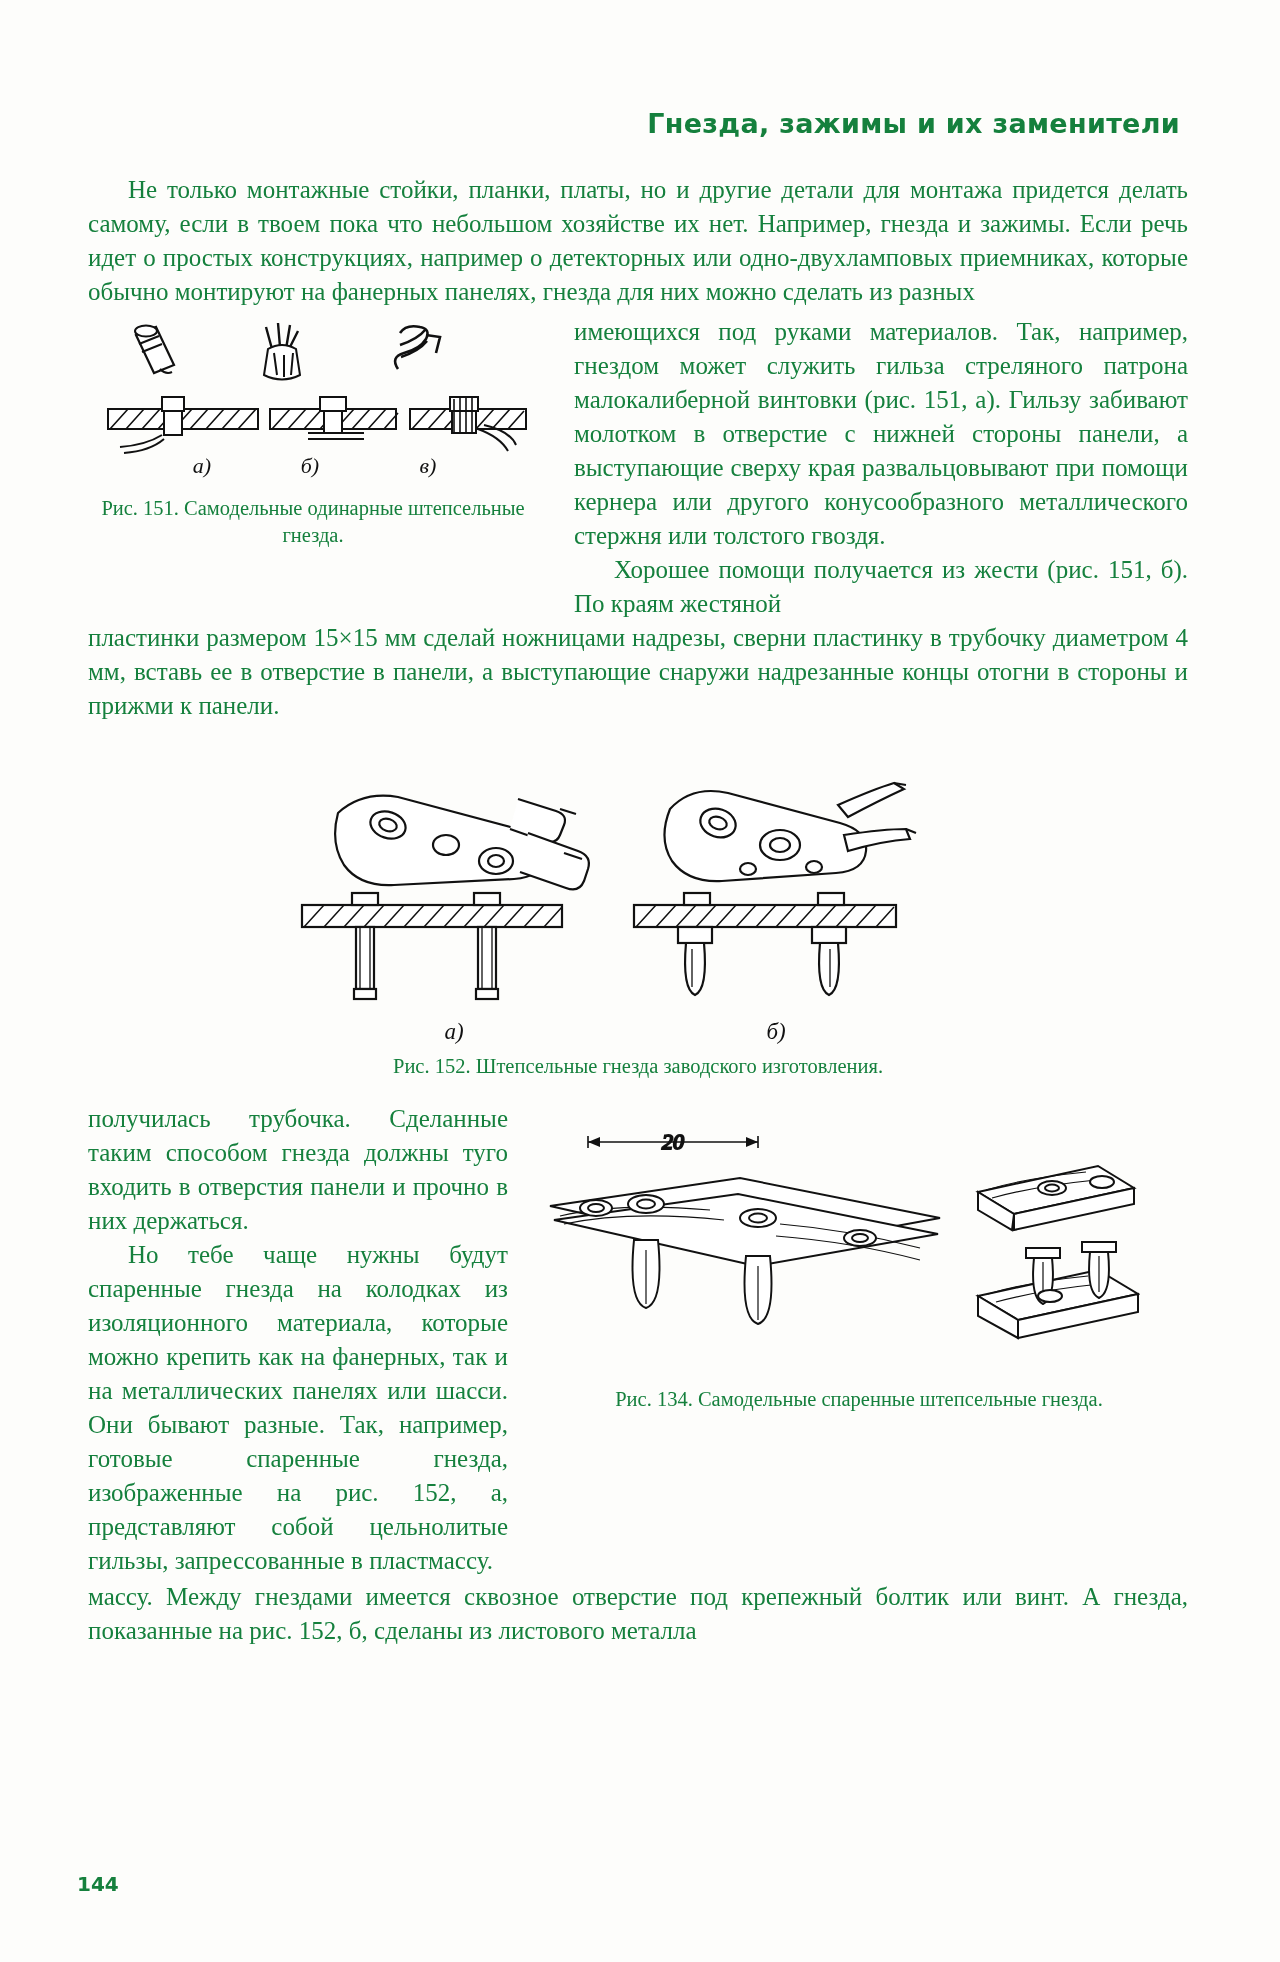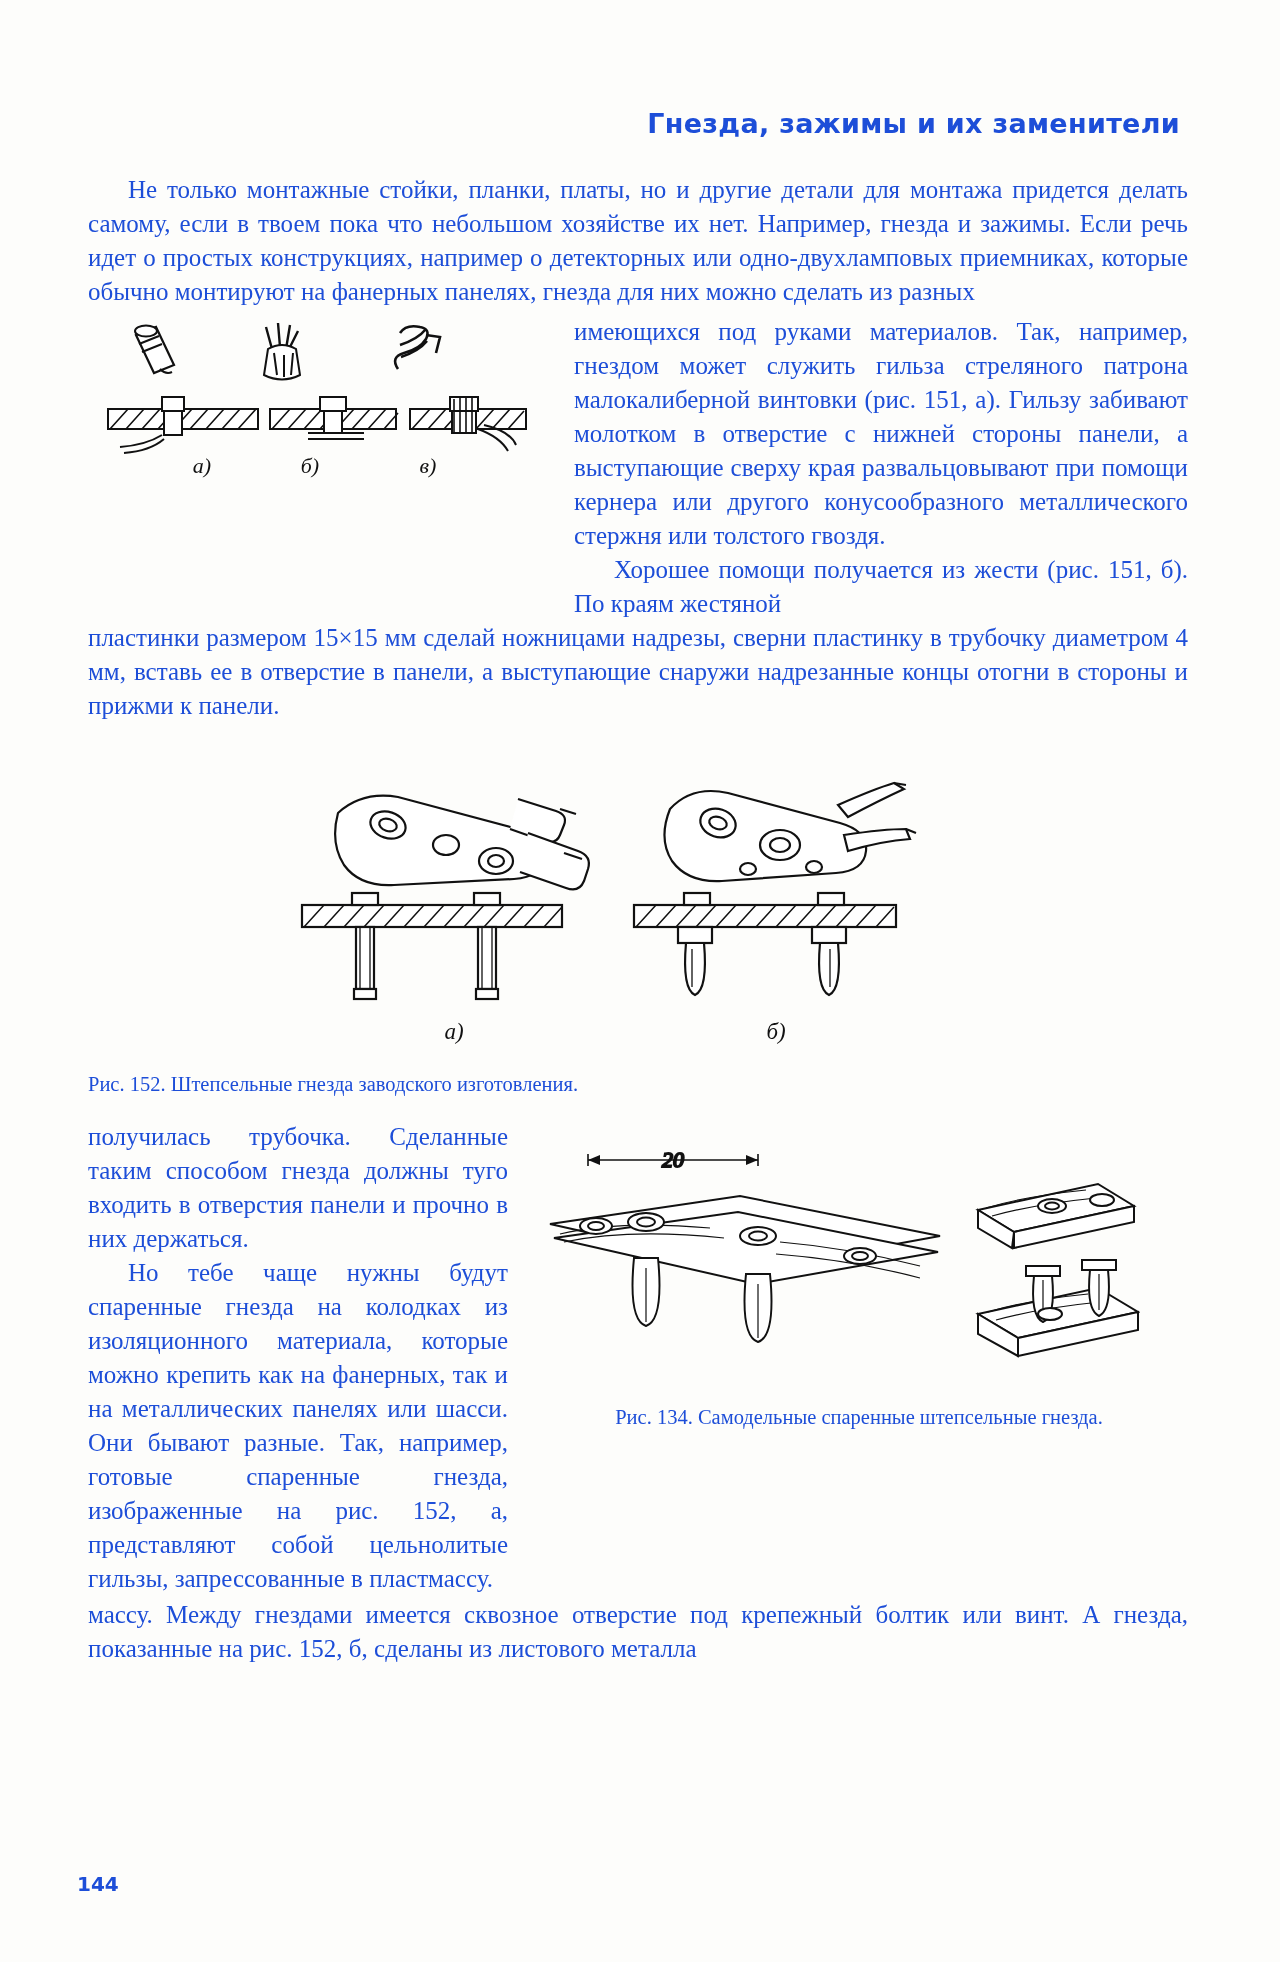--- a/index.html
+++ b/index.html
@@ -6,21 +6,21 @@
     margin: 0;
     padding: 0;
     background: #ffffff;
   }
   .page {
     position: relative;
     width: 1280px;
     height: 1962px;
     background: #fdfdfb;
     font-family: "Liberation Serif", serif;
-    color: #1d4ed8;
+    color: #15803d;
     overflow: hidden;
   }
   .content {
     position: absolute;
     left: 88px;
     top: 108px;
     width: 1100px;
   }
   h1.title {
     font-family: "DejaVu Sans", sans-serif;
@@ -78,22 +78,22 @@
   .fig152 {
     margin-top: 30px;
   }
   .fig152-art {
     width: 720px;
     height: 300px;
     margin: 0 auto;
     position: relative;
   }
   .fig152-cap {
-    margin-top: 18px;
-    text-align: left;
+    margin-top: 0;
+    text-align: center;
   }
 
   
   .two-col {
     display: flex;
     gap: 22px;
     margin-top: 22px;
   }
   .leftcol-153 {
     width: 420px;
@@ -194,20 +194,21 @@
                 <path d="M356 86 l0 34 M362 84 l0 36 M368 84 l0 36 M374 85 l0 35" stroke-width="1.6"></path>
                 <path d="M380 116 q22 8 30 22" stroke-width="2"></path>
                 <path d="M386 112 q26 6 32 20" stroke-width="2"></path>
               </g>
             </g>
             <text class="label-it" x="104" y="160" text-anchor="middle" font-family="Liberation Serif, serif" font-style="italic" font-size="22" fill="#111">а)</text>
             <text class="label-it" x="212" y="160" text-anchor="middle" font-family="Liberation Serif, serif" font-style="italic" font-size="22" fill="#111">б)</text>
             <text class="label-it" x="330" y="160" text-anchor="middle" font-family="Liberation Serif, serif" font-style="italic" font-size="22" fill="#111">в)</text>
           </svg>
         </div>
+        <div class="fig-caption fig151-cap">Рис. 151. Самодельные одинарные штепсельные гнезда.</div>
       </div>
 
       <div class="rightcol">
         <p>имеющихся под руками материалов. Так, например, гнездом может служить гильза стреляного патрона малокалиберной винтовки (рис. 151, а). Гильзу забивают молотком в отверстие с нижней стороны панели, а выступающие сверху края развальцовывают при помощи кернера или другого конусообразного металлического стержня или толстого гвоздя.</p>
         <p class="indent">Хорошее помощи получается из жести (рис. 151, б). По краям жестяной</p>
       </div>
     </div>
 
     <p>пластинки размером 15×15 мм сделай ножницами надрезы, сверни пластинку в трубочку диаметром 4 мм, вставь ее в отверстие в панели, а выступающие снаружи надрезанные концы отогни в стороны и прижми к панели.</p>
 

